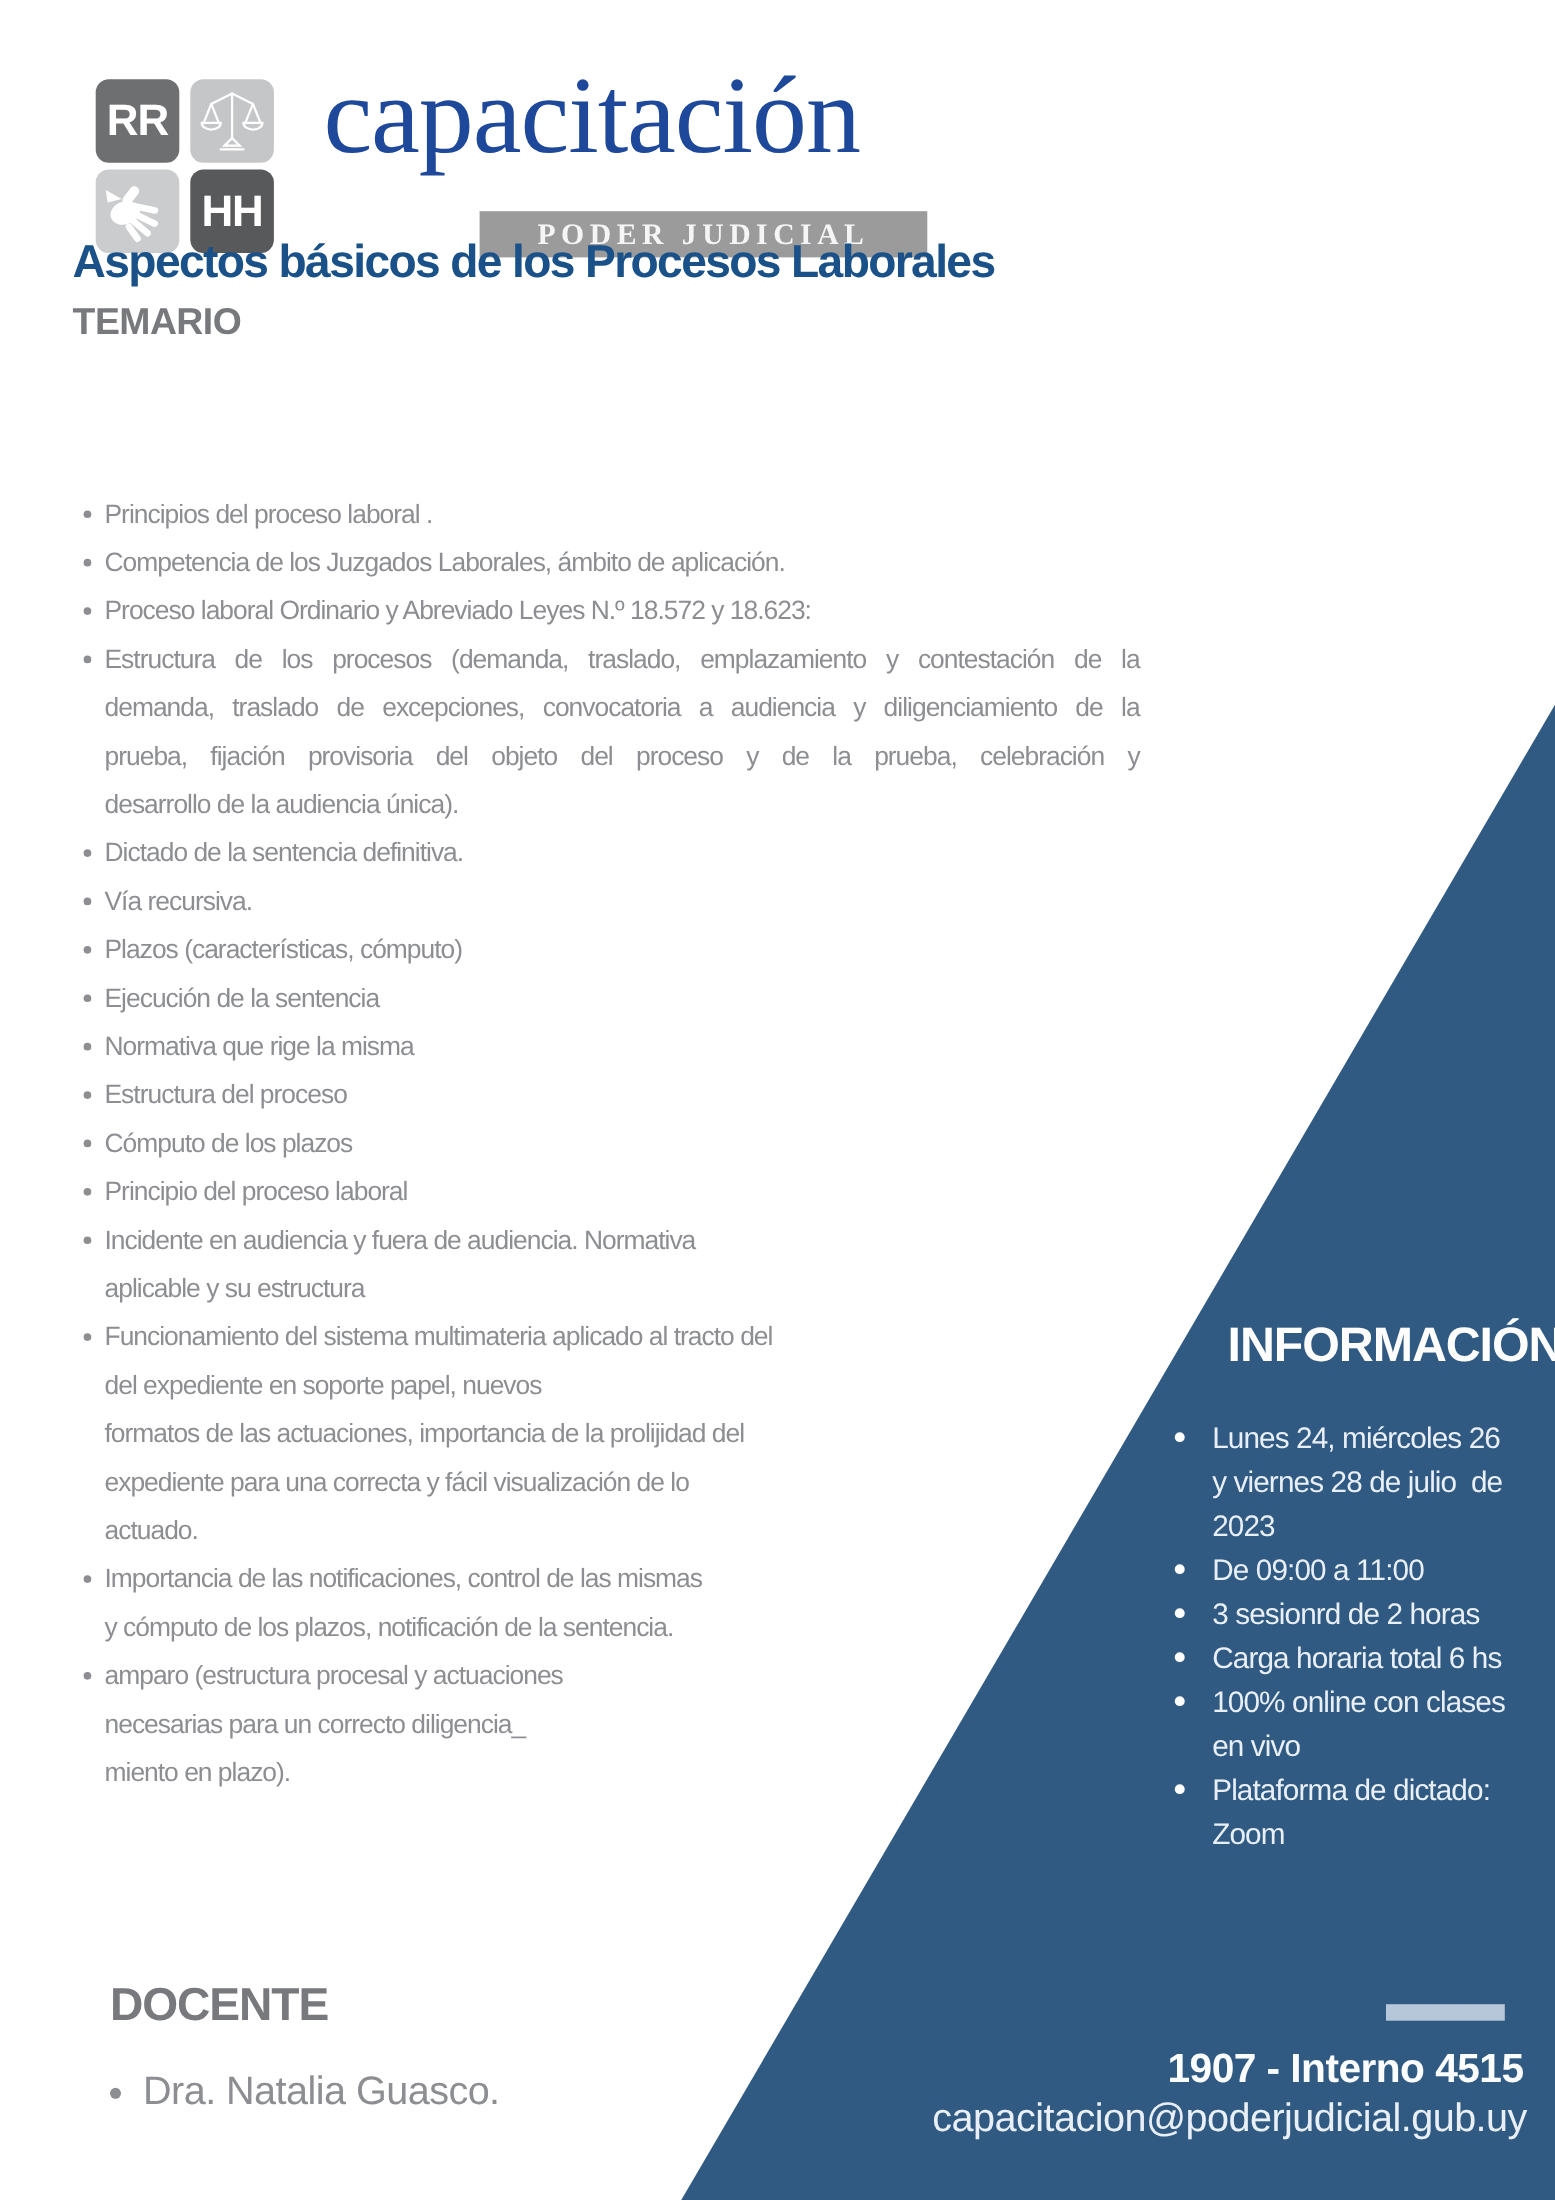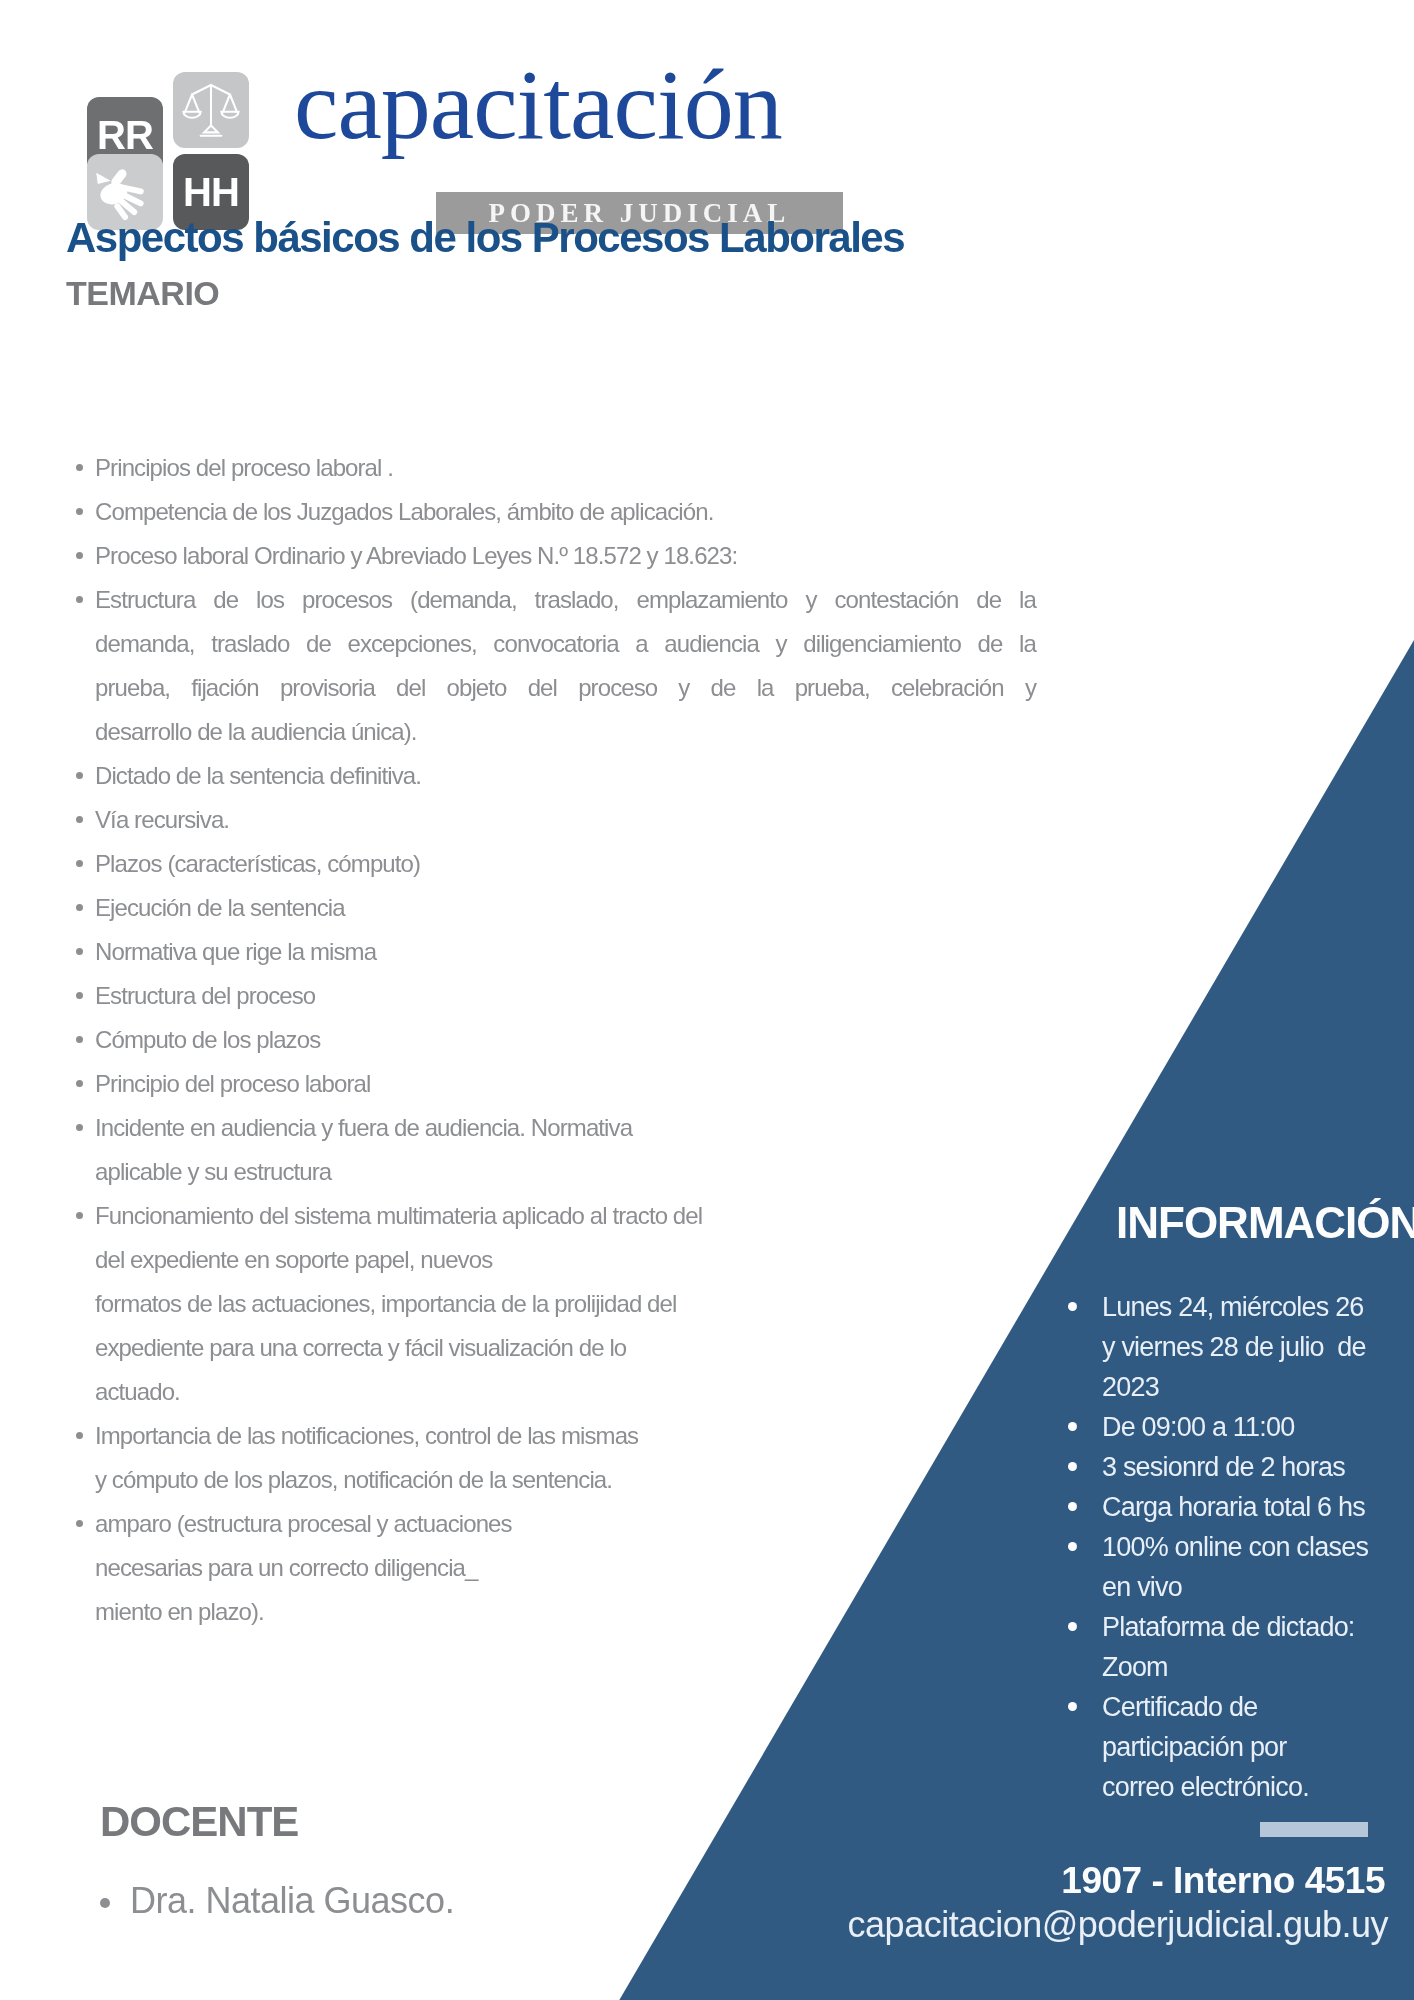--- a/index.html
+++ b/index.html
@@ -12,21 +12,21 @@
   
   .blue-panel {
     position:absolute; left:0; top:0; width:1414px; height:2000px;
     background:var(--panel_blue);
     clip-path:polygon(100% 32%, 100% 100%, 43.8% 100%);
   }
   
   .logo { position:absolute; left:87px; top:62px; width:162px; height:166px; }
   .sq { position:absolute; width:76px; height:76px; border-radius:12px;
         display:flex; align-items:center; justify-content:center; }
-  .sq-rr { left:0; top:10px;  background:var(--sq_rr);margin-top:25px; }
+  .sq-rr { left:0; top:10px;  background:var(--sq_rr); }
   .sq-scales { left:86px; top:10px; background:var(--sq_scales); }
   .sq-hand { left:0; top:92px; background:var(--sq_hand); }
   .sq-hh { left:86px; top:92px; background:var(--sq_hh); }
   .sq-label { color:#fff; font-weight:bold; font-size:40px; letter-spacing:-1px; line-height:1; }
   .sq svg { display:block; }
   
   .brand {
     position:absolute; left:294px; top:50px;
     font-family:"Liberation Serif","DejaVu Serif",serif;
     font-size:100px; line-height:1.1; color:var(--brand_blue); letter-spacing:-1px;
@@ -321,27 +321,19 @@
       </div>
 
       <div class="i-item">
         <span class="i-dot"></span>
         <div class="i-text">
           <div class="ln">Plataforma de dictado:</div>
           <div class="ln">Zoom</div>
         </div>
       </div>
 
-      <div class="i-item">
-        <span class="i-dot"></span>
-        <div class="i-text">
-          <div class="ln">Certificado de</div>
-          <div class="ln">participación por</div>
-          <div class="ln">correo electrónico.</div>
-        </div>
-      </div>
     </div>
 
   <div class="divider"></div>
   <div class="phone">1907 - Interno 4515</div>
   <div class="email">capacitacion@poderjudicial.gub.uy</div>
 
 </div>
 
 </body></html>

